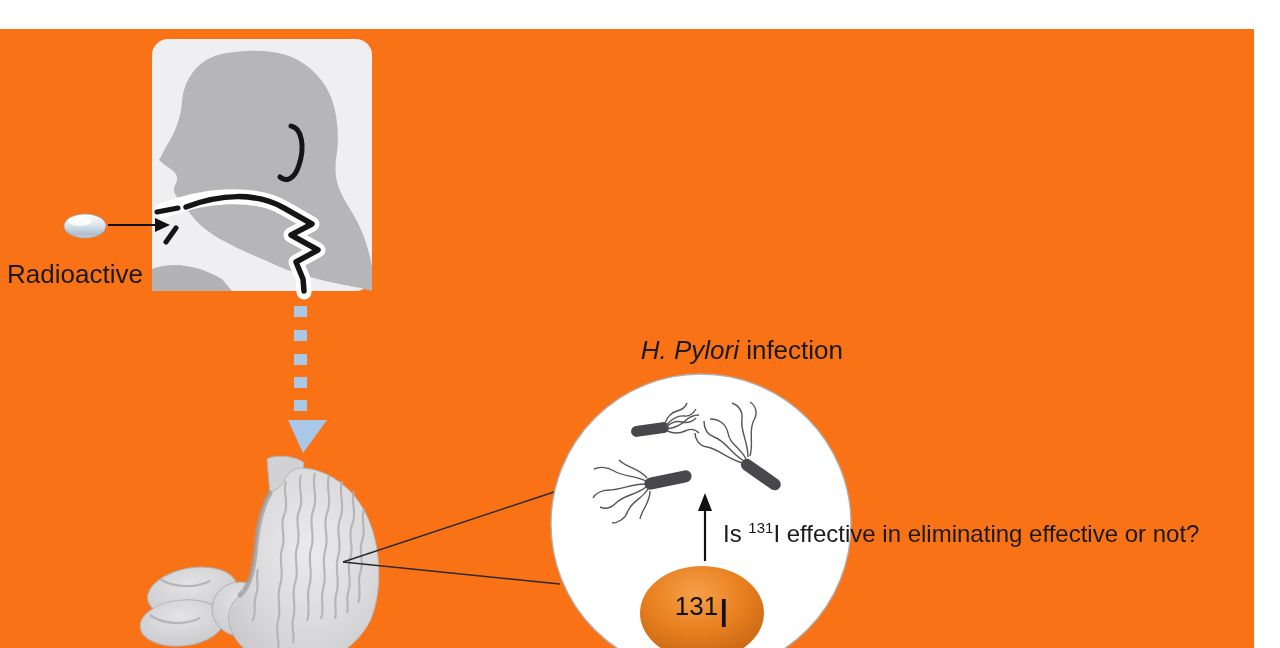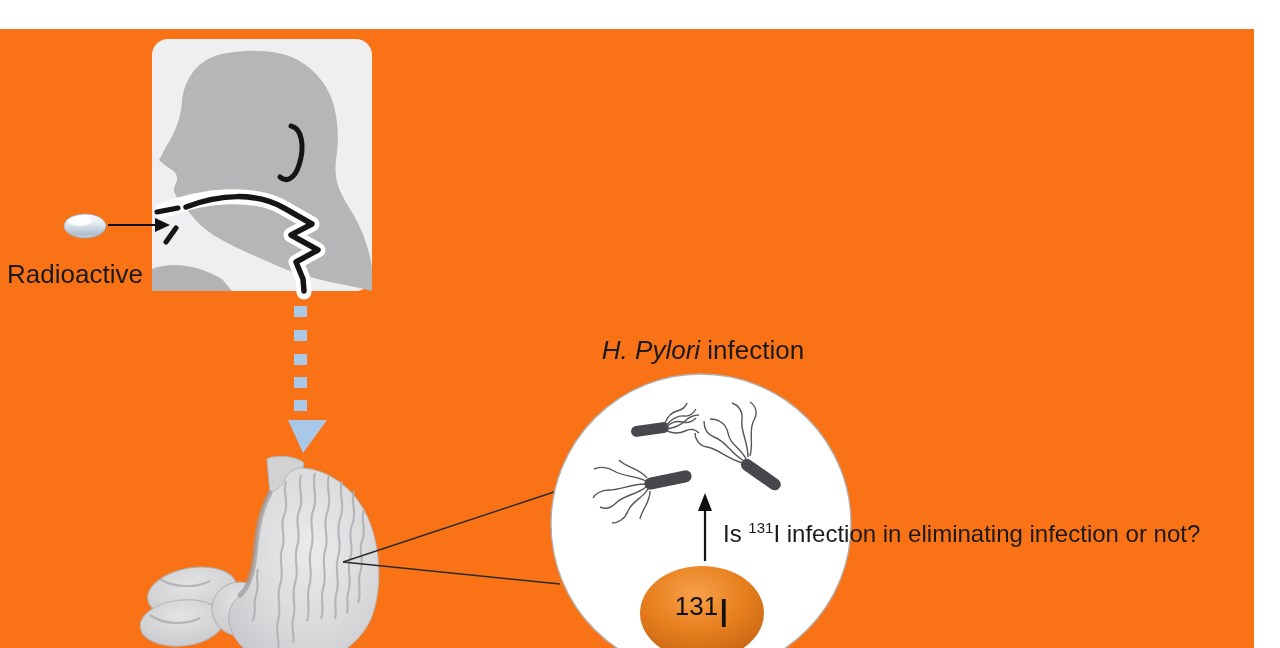--- a/index.html
+++ b/index.html
@@ -11,21 +11,21 @@
     margin-top:29px;
   }
   .stage svg{position:absolute;left:0;top:0;}
   .txt{position:absolute;color:#1a1a1a;}
   .radioactive-label{
     left:2px;top:229px;width:146px;
     font-size:26px;line-height:33px;text-align:center;
   }
   .infection-title{
     left:563px;top:306px;width:280px;
-    font-size:26px;text-align:center;white-space:nowrap;
+    font-size:26px;text-align:right;white-space:nowrap;
   }
   .infection-title .it{font-style:italic;}
   .question-text{
     left:723px;top:490px;font-size:24px;white-space:nowrap;
   }
   .question-text sup{font-size:15px;vertical-align:9px;}
   .badge-text{
     left:640px;top:552px;width:124px;height:64px;
     display:flex;align-items:center;justify-content:center;
     color:#111111;
@@ -172,21 +172,21 @@
 
   <div class="txt radioactive-label">
     <div>Radioactive</div>
   </div>
 
   <div class="txt infection-title">
     <span class="it">H. Pylori</span><span> infection</span>
   </div>
 
   <div class="txt question-text">
-    <span>Is </span><sup>131</sup><span>I</span><span> infection in eliminating infection or not?</span>
+    <span>Is </span><sup>131</sup><span>I</span><span> effective in eliminating effective or not?</span>
   </div>
 
   <div class="txt badge-text">
     <span class="mass">131</span>
       <span class="element">I</span>
   </div>
 
 </div>
 
 </body></html>

